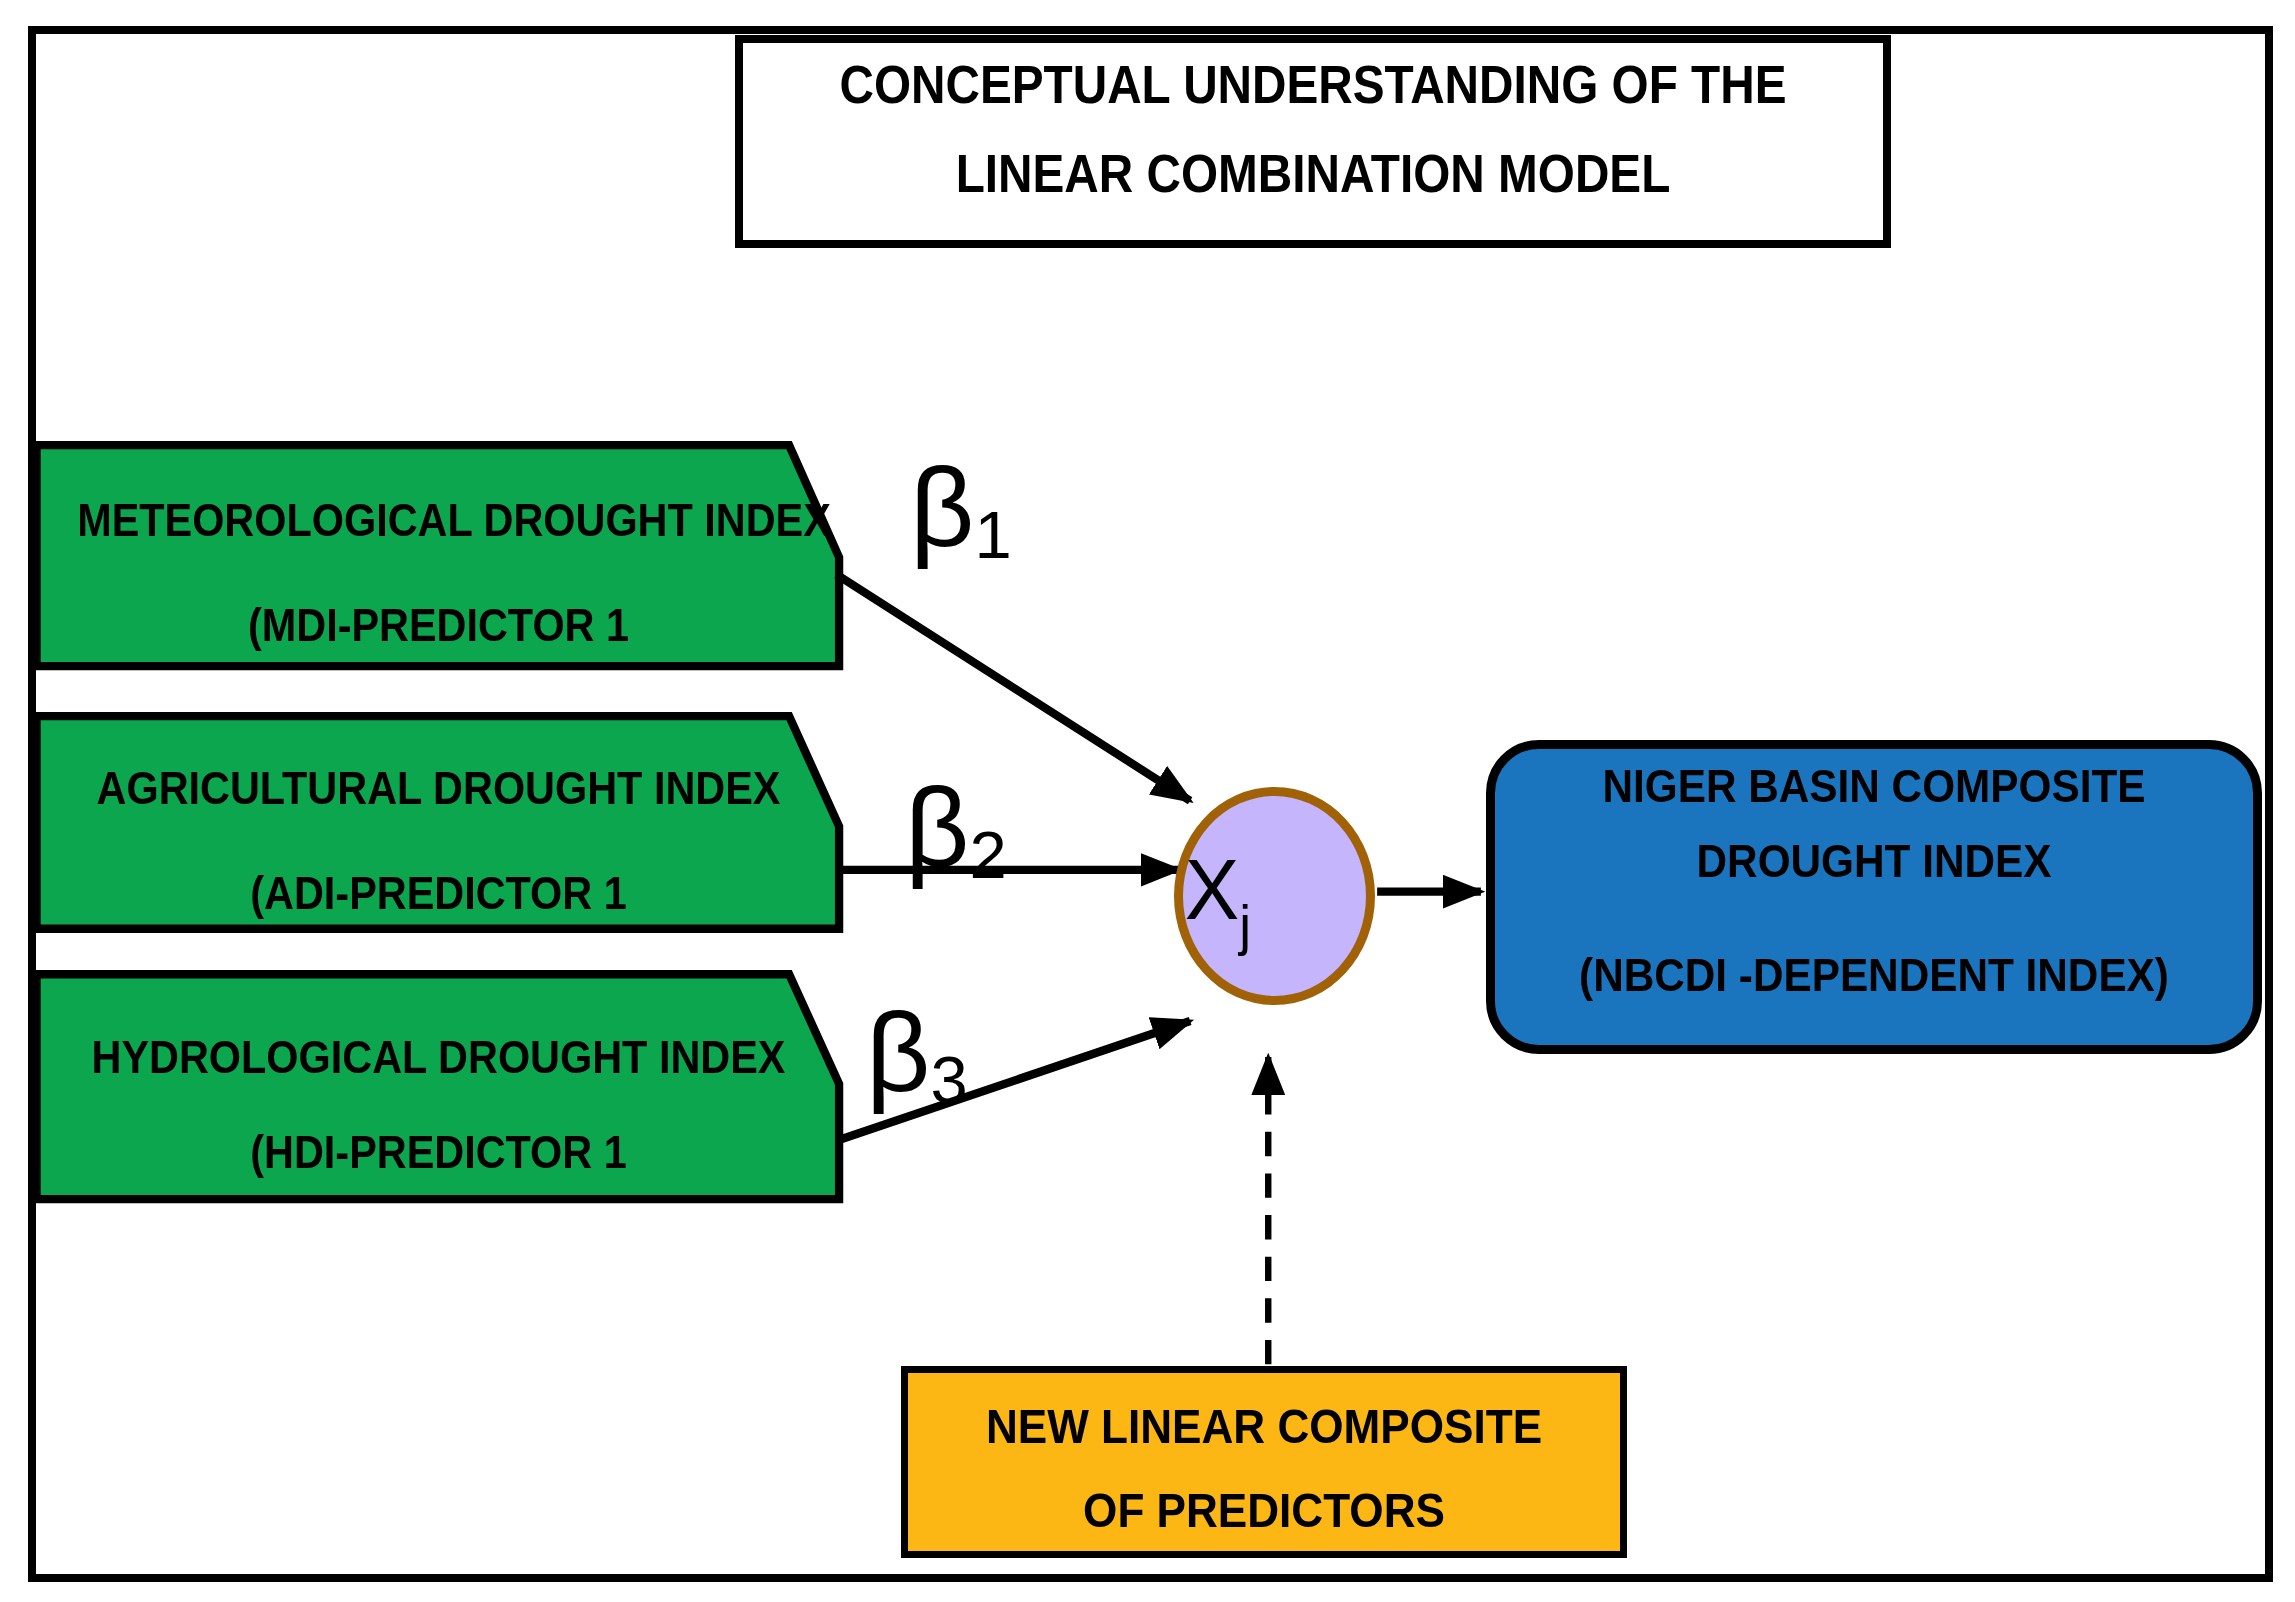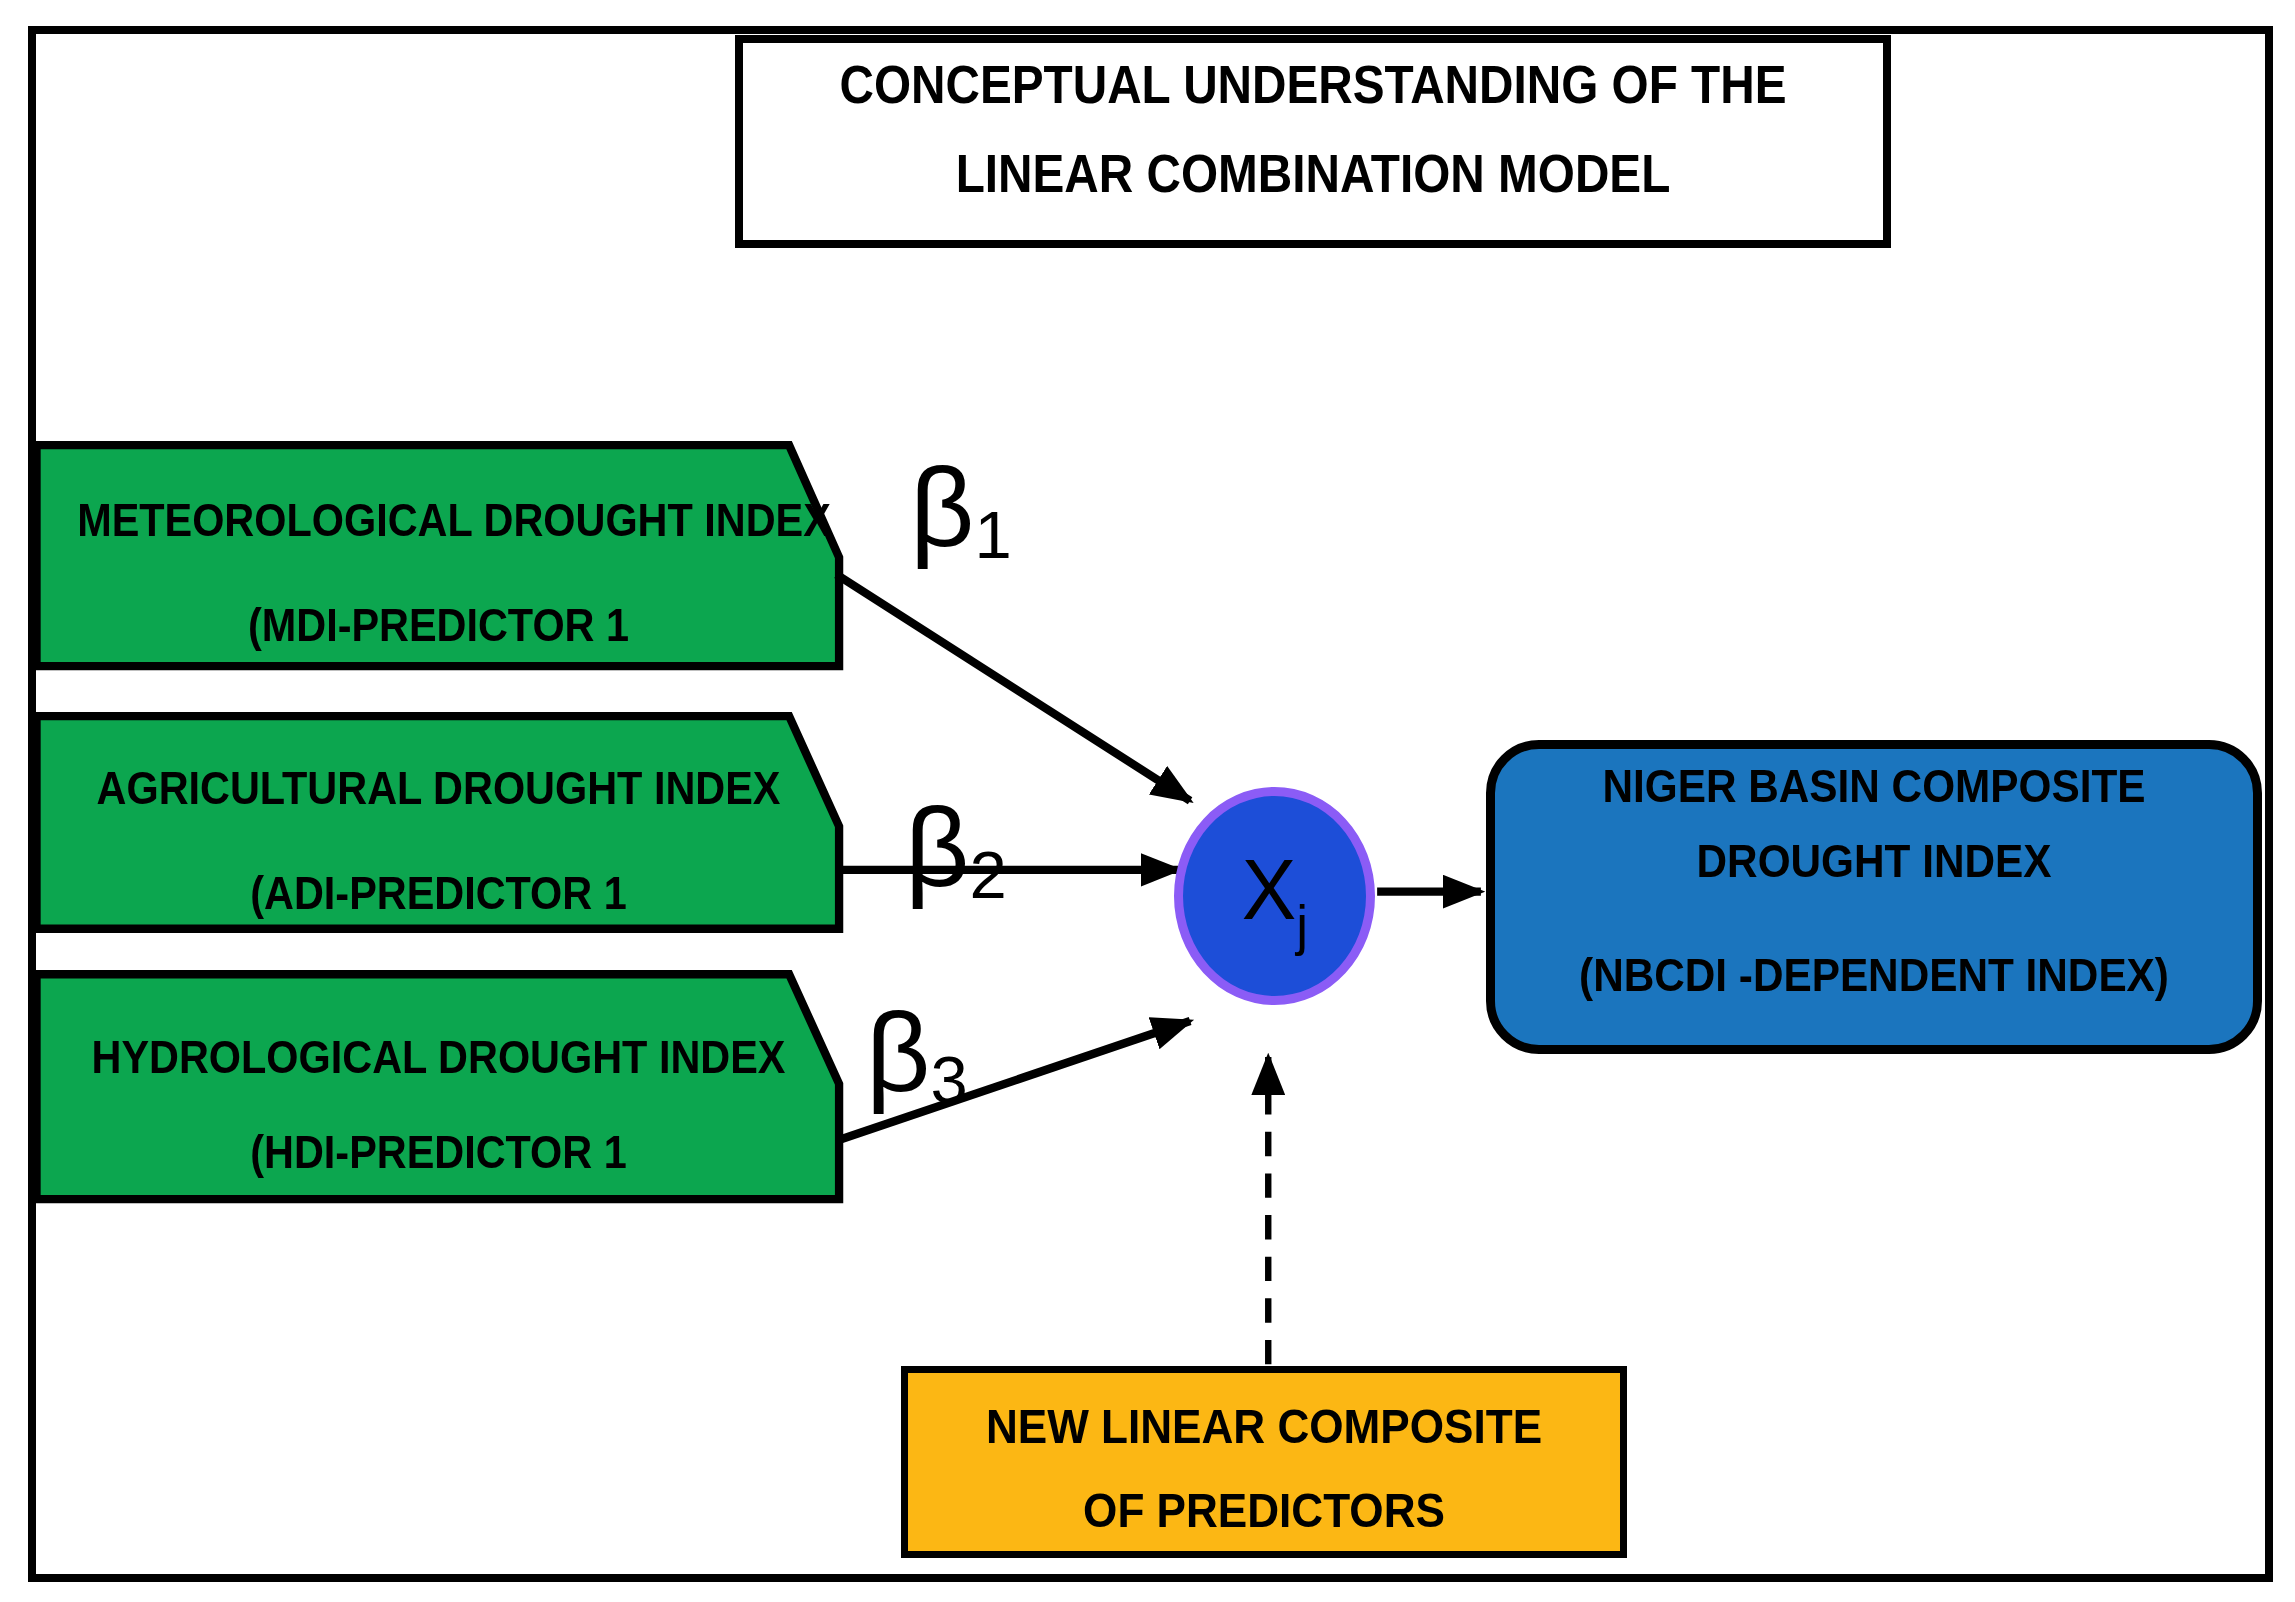--- a/index.html
+++ b/index.html
@@ -4,22 +4,22 @@
 <style>
   html,body{margin:0;padding:0;background:#ffffff;}
   .canvas{position:relative;width:2295px;height:1602px;background:#ffffff;overflow:hidden;
           font-family:"Liberation Sans",sans-serif;}
   .frame{position:absolute;left:27.5px;top:26px;width:2229px;height:1540px;border:8.3px solid #000;background:transparent;}
   .shapes{position:absolute;left:0;top:0;width:2295px;height:1602px;}
   .box{position:absolute;box-sizing:border-box;}
   .title-box{left:735px;top:35px;width:1156px;height:213px;border:8.3px solid #000;background:#fff;}
   .output-box{left:1486px;top:740px;width:776px;height:314px;border:9px solid #000;border-radius:53px;background:#1B75BE;}
   .composite-box{left:901px;top:1366px;width:726px;height:192px;border:7.7px solid #000;background:#FCB714;}
-  .combiner-circle{left:1174px;top:787px;width:201px;height:218px;border:9px solid #8b5cf6;border-radius:50%;background:#1d4ed8;
-                   display:flex;align-items:center;justify-content:center;}
+  .combiner-circle{left:1174px;top:787px;width:201px;height:218px;border:9px solid #a16207;border-radius:50%;background:#c4b5fd;
+                   display:flex;align-items:center;}
   .t{position:absolute;color:#000;font-weight:700;text-align:center;white-space:nowrap;
      transform:scaleX(.9);transform-origin:center;line-height:58px;height:58px;}
   .t-title{left:735px;width:1156px;font-size:53px;}
   .t-green{left:37px;width:803px;font-size:46px;}
   .t-blue{left:1486px;width:776px;font-size:47px;}
   .t-orange{left:901px;width:726px;font-size:49px;}
   .beta{position:absolute;color:#000;font-family:Liberation Sans, sans-serif;font-weight:400;
         font-size:112px;line-height:1;white-space:nowrap;}
   .beta sub{font-size:67px;line-height:1;vertical-align:baseline;position:relative;bottom:-0.18em;}
   .xj{font-family:"Liberation Sans",sans-serif;font-weight:400;font-size:86px;color:#000;line-height:1;
@@ -56,21 +56,21 @@
   <div class="t t-title" style="top:145px">LINEAR COMBINATION MODEL</div>
 
   <div class="t t-green" style="top:491px">METEOROLOGICAL DROUGHT INDEX</div>
   <div class="t t-green" style="top:596px">(MDI-PREDICTOR 1</div>
   <div class="t t-green" style="top:759px">AGRICULTURAL DROUGHT INDEX</div>
   <div class="t t-green" style="top:864px">(ADI-PREDICTOR 1</div>
   <div class="t t-green" style="top:1028px">HYDROLOGICAL DROUGHT INDEX</div>
   <div class="t t-green" style="top:1123px">(HDI-PREDICTOR 1</div>
 
   <div class="beta" style="left:910px;top:452px"><span>β</span><sub>1</sub></div>
-  <div class="beta" style="left:905px;top:792px"><span>β</span><sub>2</sub></div>
+  <div class="beta" style="left:905px;top:772px"><span>β</span><sub>2</sub></div>
   <div class="beta" style="left:866px;top:997px"><span>β</span><sub>3</sub></div>
 
   <div class="box combiner-circle">
     <div class="xj"><span>X</span><sub>j</sub></div>
   </div>
 
   <div class="box output-box"></div>
   <div class="t t-blue" style="top:757px">NIGER BASIN COMPOSITE</div>
   <div class="t t-blue" style="top:832px">DROUGHT INDEX</div>
   <div class="t t-blue" style="top:946px">(NBCDI -DEPENDENT INDEX)</div>

